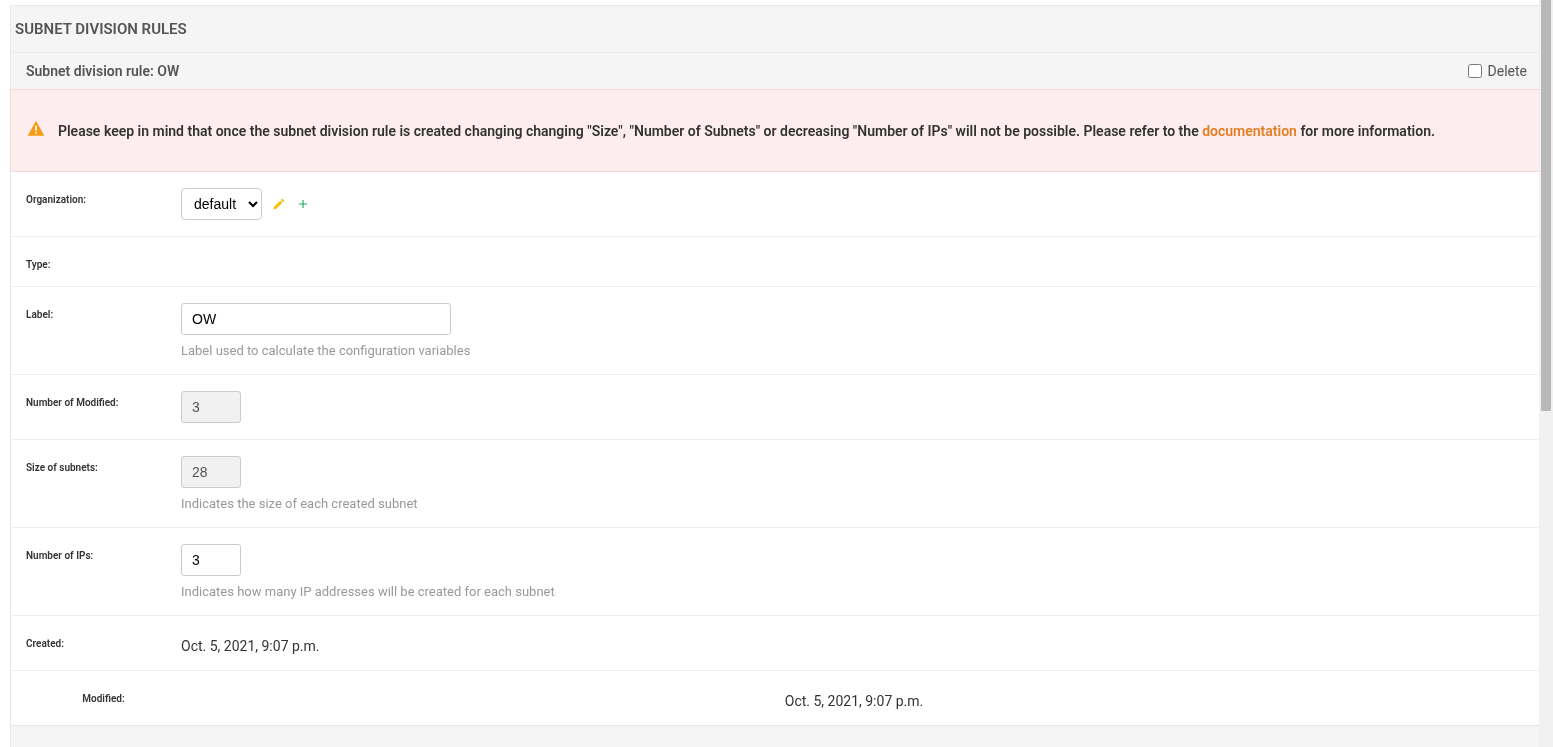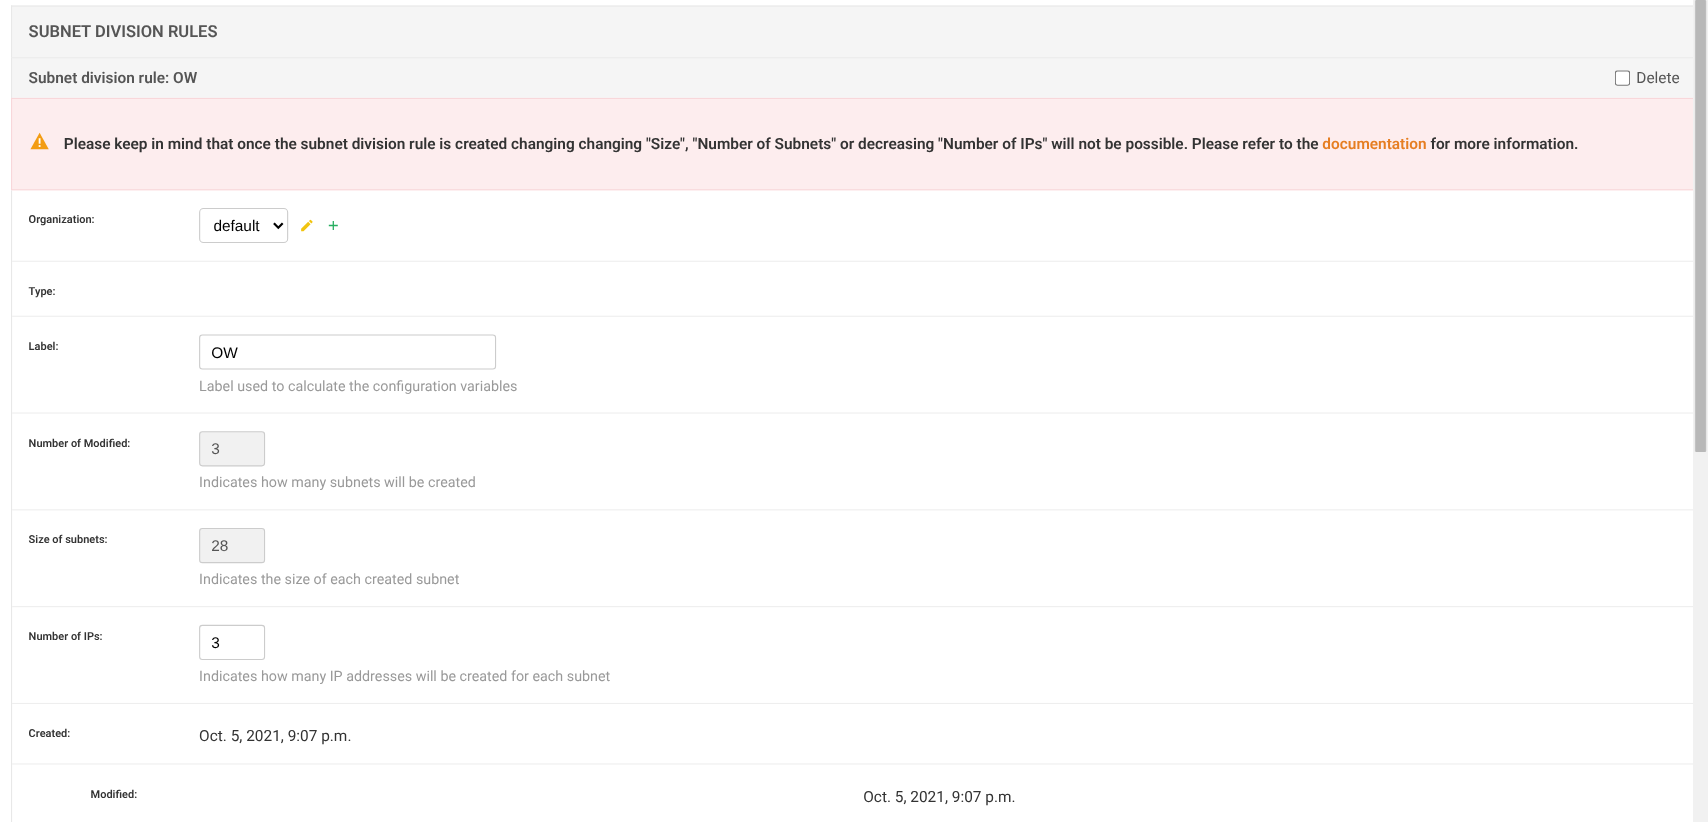--- a/index.html
+++ b/index.html
@@ -11,21 +11,21 @@
       font-family: -apple-system, BlinkMacSystemFont, "Segoe UI", Roboto, "Helvetica Neue", Arial, sans-serif;
       font-size: 14px;
       color: #333;
       background: #fff;
     }
     .page-wrapper {
       padding: 5px 10px;
     }
     .section-header {
       background: #f5f5f5;
-      padding: 14px 15px;
+      padding: 14px 4px;
       font-size: 15px;
       font-weight: 600;
       color: #555;
       border: 1px solid #e8e8e8;
       border-bottom: none;
     }
     .subheader-row {
       display: flex;
       justify-content: space-between;
       align-items: flex-start;
@@ -227,21 +227,20 @@
       <div class="form-control-wrap">
         <input type="text" value="OW" style="">
         <div class="help-text">Label used to calculate the configuration variables</div>
       </div>
     </div>
 
     <div class="form-row">
       <div class="form-label">Number of Modified:</div>
       <div class="form-control-wrap">
         <input type="number" class="readonly" readonly="" value="3" style="">
-        <div class="help-text">Indicates how many subnets will be created</div>
       </div>
     </div>
 
     <div class="form-row">
       <div class="form-label">Size of subnets:</div>
       <div class="form-control-wrap">
         <input type="number" class="readonly" readonly="" value="28" style="">
         <div class="help-text">Indicates the size of each created subnet</div>
       </div>
     </div>

